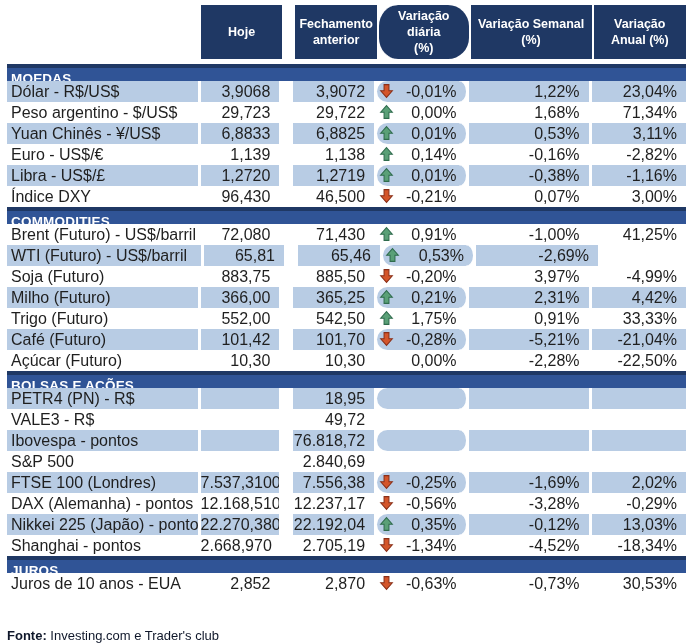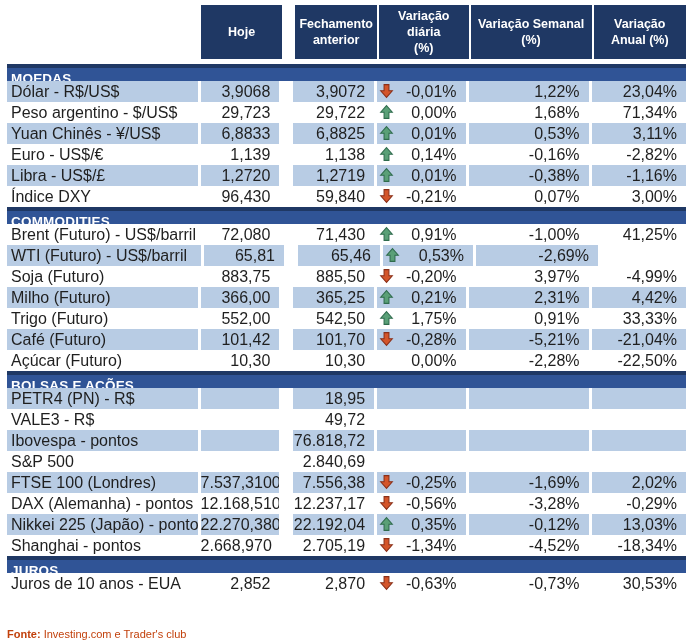--- a/index.html
+++ b/index.html
@@ -44,21 +44,21 @@
     text-align:center;
     white-space:pre-line;
     border-left:2px solid #ffffff;
     padding:0 2px;
   }
   .hcell.first{border-left:none;text-align:right;}
   .hcell.spacer{background:transparent;border-left:none;}
   .w0{width:197px;}
   .w1{width:83px;}
   .w2{width:85px;margin-left:11px;}
-  .w3{width:93px;}
+  .w3{width:93px;border-radius:21px;}
   .w4{width:125px;}
   .w5{width:96px;}
   
   .section-band{
     border-top:4px solid var(--section-border);
     background:var(--section-bg);
     height:17px; 
     color:#ffffff;
     font-weight:bold;
     font-size:13.5px;
@@ -88,22 +88,22 @@
   .cell.daily .arrow{
     position:absolute;
     left:2px;top:2px;
     width:15px;height:16px;
   }
   .cell.daily .arrow svg{display:block;width:15px;height:16px;}
   
   .footer{
     position:absolute;
     left:7px;top:628px;
-    font-size:11px;
-    color:#c2410c;
+    font-size:13px;
+    color:#0f172a;
   }
   .footer .bold{font-weight:bold;}
 </style>
 </head>
 <body>
 
 <div class="page">
   <div class="table">
 
     <div class="header-row">
@@ -177,21 +177,21 @@
               <svg viewBox="0 0 16 16">
                 <path d="M8 1.2 L14.2 8.2 H10.6 V14.8 H5.4 V8.2 H1.8 Z" fill="#5AA077" stroke="#2E6B4C" stroke-width="1.1"></path>
               </svg>
             </span><span>0,01%</span></div>
           <div class="cell num w4">-0,38%</div>
           <div class="cell num w5 last">-1,16%</div>
         </div>
         <div class="row plain">
           <div class="cell label w0">Índice DXY</div>
           <div class="cell num w1">96,430</div>
-          <div class="cell num w2">59,840</div>
+          <div class="cell num w2">46,500</div>
           <div class="cell num daily w3"><span class="arrow">
               <svg viewBox="0 0 16 16">
                 <path d="M8 14.8 L1.8 7.8 H5.4 V1.2 H10.6 V7.8 H14.2 Z" fill="#D4552A" stroke="#8A2F18" stroke-width="1.1"></path>
               </svg>
             </span><span>-0,21%</span></div>
           <div class="cell num w4">0,07%</div>
           <div class="cell num w5 last">3,00%</div>
         </div>
         <div class="section-band">COMMODITIES</div>
         <div class="row plain">

